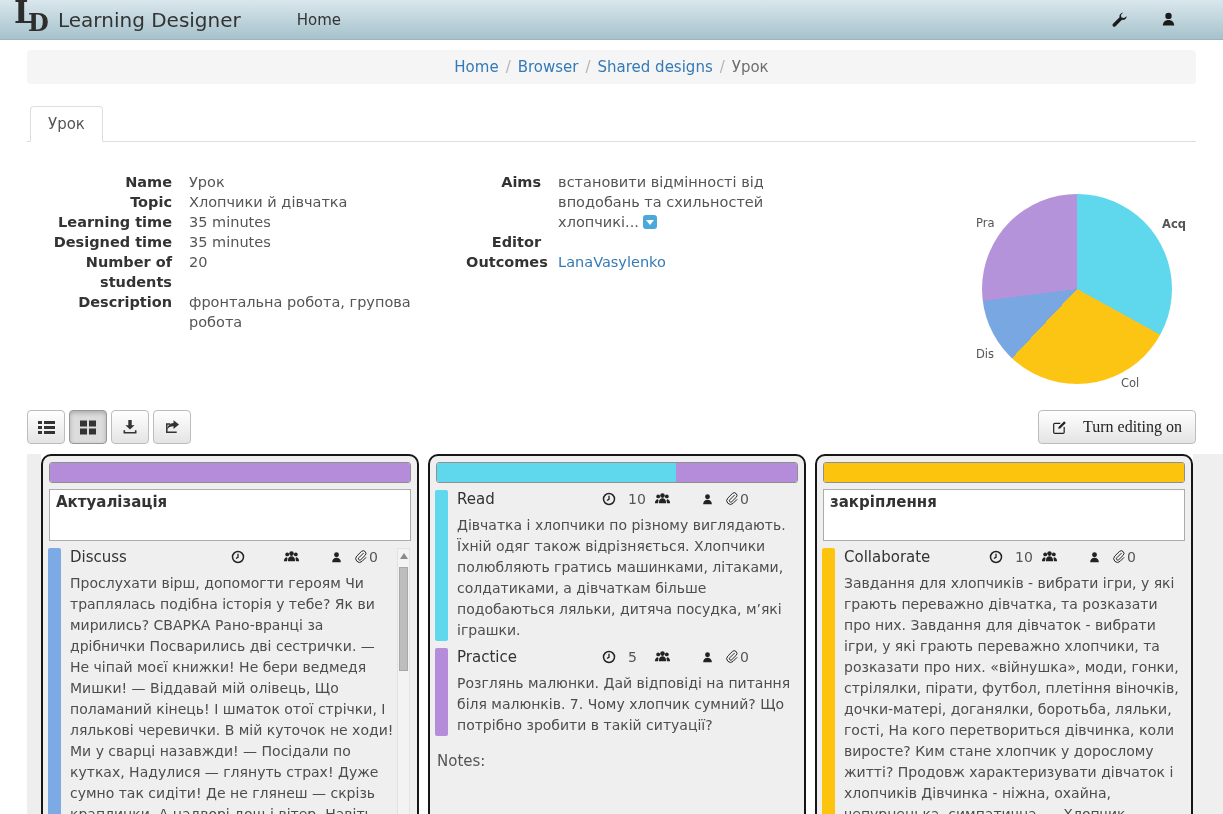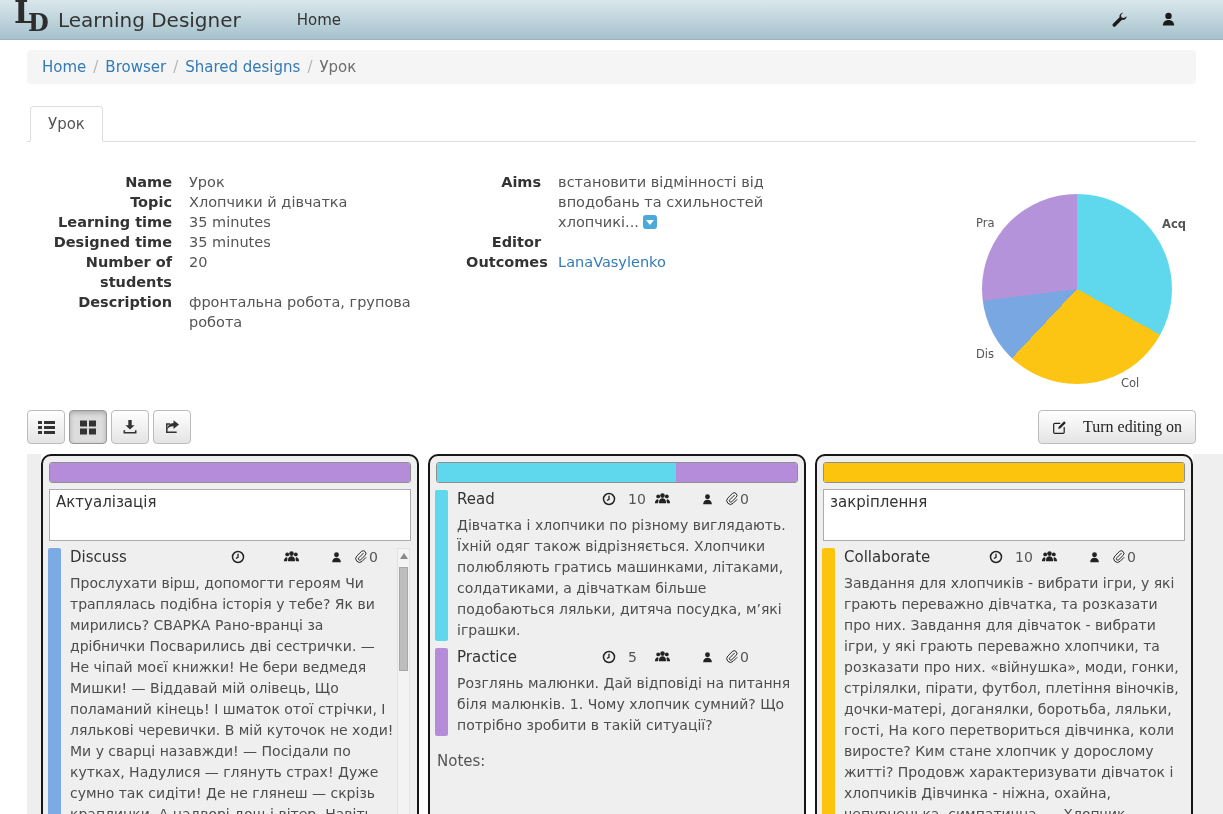--- a/index.html
+++ b/index.html
@@ -13,21 +13,21 @@
     font-family:"DejaVu Serif","Liberation Serif",serif; color:#2d2d2d; }
   .logo .l { position:absolute; left:0; top:-8px; font-size:31px; font-weight:bold; }
   .logo .d { position:absolute; left:14px; top:6px; font-size:24px; font-weight:bold; }
   .brand { font-size:20px; color:#333; margin-right:56px; }
   .nav-home { font-size:15px; color:#333; cursor:pointer; }
   .nav-icons { margin-left:auto; display:flex; align-items:center; gap:32px; padding-right:32px; }
   .nav-icons svg { display:block; cursor:pointer; }
 
   
   .breadcrumb { margin:10px 27px 0; background:#f5f5f5; border-radius:4px;
-    padding:8px 15px; font-size:15px; color:#666; }
+    padding:8px 15px; font-size:15px; color:#666;text-align:center; }
   .breadcrumb a { color:#337ab7; text-decoration:none; cursor:pointer; }
   .breadcrumb .sep { color:#b5b5b5; margin:0 7px; }
   .breadcrumb .current { color:#6d6d6d; }
 
   
   .tabs { margin:22px 27px 0; border-bottom:1px solid #ddd; }
   .tab { display:inline-block; margin-left:3px; margin-bottom:-1px; padding:8px 17px;
     background:#fff; border:1px solid #ddd; border-bottom:1px solid #fff;
     border-radius:4px 4px 0 0; font-size:15px; color:#555; cursor:default; }
 
@@ -69,21 +69,21 @@
   
   .board { position:relative; display:flex; margin-top:10px; padding-left:41px; height:380px; }
   .board .left-strip { position:absolute; left:27px; top:0; bottom:0; width:14px; background:#eeeeee; }
   .lcolumn { width:378px; flex:none; height:380px; background:#efefef;
     border:2px solid #161616; border-radius:10px; padding:5px; margin-right:9px; position:relative; }
   .overflow-area { flex:1; background:#efeff0; }
   .tla-bar { height:21px; margin:1px 1px 6px; border:1px solid #8f8f8f; border-radius:3px;
     overflow:hidden; display:flex; }
   .tla-bar span { display:block; height:100%; }
   .col-title { background:#fff; border:1px solid #acacac; height:52px; margin:0 1px 6px;
-    padding:3px 6px; font-size:15px; color:#333; cursor:text; }
+    padding:3px 6px; font-size:15px; color:#333; cursor:text;font-weight:bold; }
   .card { display:flex; margin-top:7px; }
   .accent { width:13px; flex:none; border-radius:2px; margin-right:9px; }
   .card-content { flex:1; min-width:0; }
   .card-head { display:flex; align-items:center; font-size:15px; color:#333; }
   .head-icons { margin-left:auto; display:flex; align-items:center; margin-right:50px; }
   .scrollpad .head-icons { margin-right:34px; }
   .minutes { font-size:14px; color:#555; margin-left:12px; min-width:18px; }
   .mi-users { margin-left:8px; }
   .mi-user { margin-left:30px; }
   .mi-clip { margin-left:11px; }
@@ -325,21 +325,21 @@
             <svg class="mi-user" width="13" height="13" viewBox="0 0 16 16" fill="#222">
                 <circle cx="8" cy="4.6" r="3"></circle>
                 <path d="M8 8.4c3.2 0 5.2 2 5.4 5.3H2.6C2.8 10.4 4.8 8.4 8 8.4z"></path>
               </svg>
             <svg class="mi-clip" width="13" height="14" viewBox="0 0 16 16">
                 <path d="M11.9 3 6 8.9a1.7 1.7 0 1 0 2.4 2.4l5.3-5.3a3.3 3.3 0 0 0-4.7-4.7L3.4 6.9a4.6 4.6 0 0 0 6.5 6.5l5-5" fill="none" stroke="#222" stroke-width="1.2"></path>
               </svg>
             <span class="attach-count">0</span>
           </span>
         </div>
-        <div class="card-text">Розглянь малюнки. Дай відповіді на питання біля малюнків. 1. Чому хлопчик сумний? Що потрібно зробити в такій ситуації?</div>
+        <div class="card-text">Розглянь малюнки. Дай відповіді на питання біля малюнків. 7. Чому хлопчик сумний? Що потрібно зробити в такій ситуації?</div>
       </div>
     </div>
     <div class="notes">Notes:</div>
   </div>
 
   <div class="lcolumn" style="margin-right:0;">
     <div class="tla-bar">
         <span style="width: 100%; background: rgb(253, 196, 13);"></span>
       </div>
     <div class="col-title">закріплення</div>

